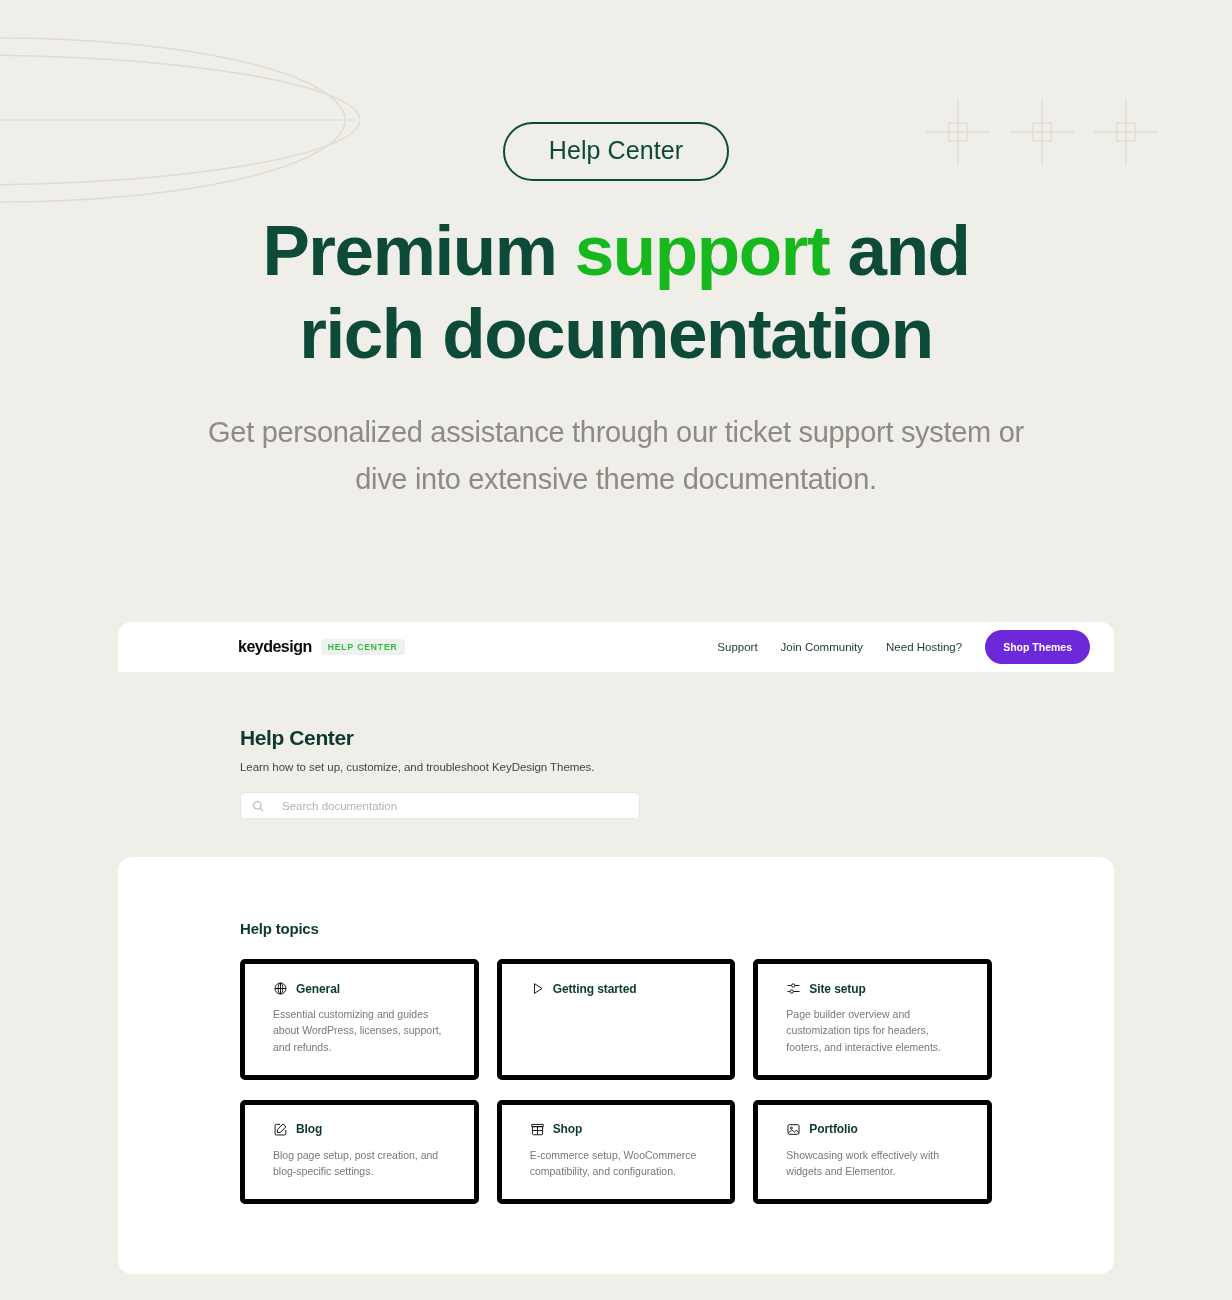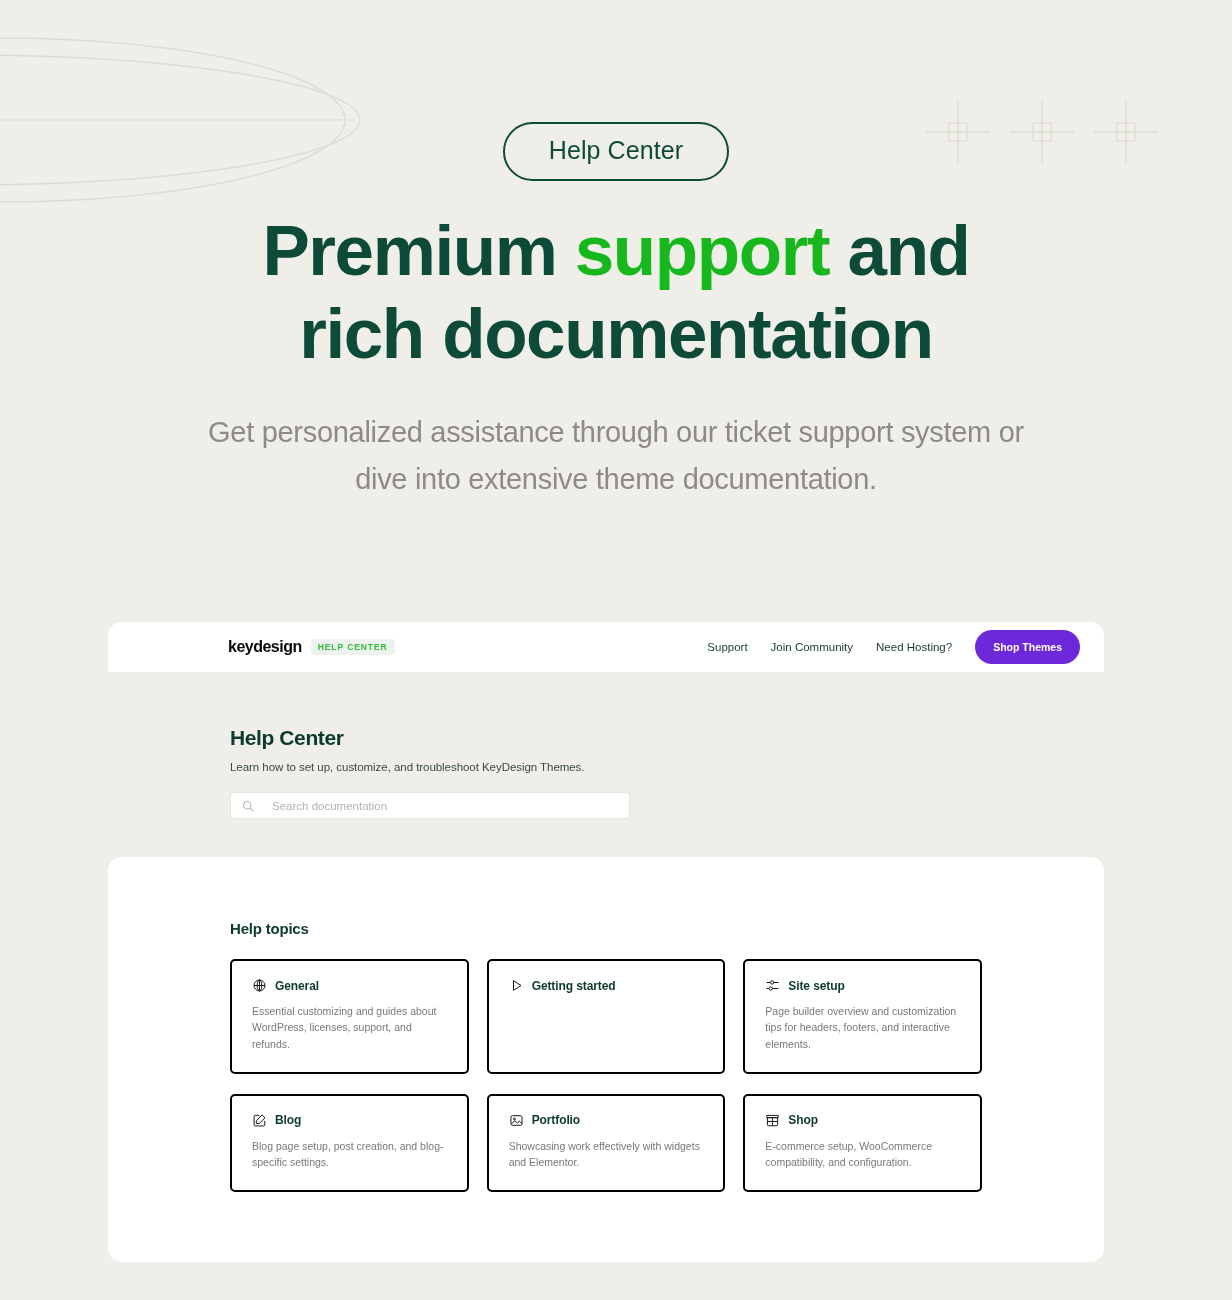--- a/index.html
+++ b/index.html
@@ -42,21 +42,21 @@
   .hero-sub {
     margin: 34px auto 0;
     width: 840px;
     font-size: 29px;
     line-height: 1.62;
     color: #8d8b84;
     letter-spacing: -0.3px;
   }
 
   
-  .mock { position: absolute; left: 108px; top: 622px; width: 996px; }
+  .mock { position: absolute; left: 118px; top: 622px; width: 996px; }
 
   .navbar {
     background: #ffffff;
     border-radius: 14px 14px 0 0;
     height: 50px;
     display: flex;
     align-items: center;
     padding: 0 24px 0 120px;
   }
   .brand { display: flex; align-items: center; gap: 9px; }
@@ -139,23 +139,23 @@
     color: #0d3a30;
     letter-spacing: -0.2px;
   }
   .grid {
     margin-top: 22px;
     display: grid;
     grid-template-columns: repeat(3, 1fr);
     gap: 20px 18px;
   }
   .card {
-    border: 2px solid #000000;
+    border: 5px solid #000000;
     border-radius: 5px;
-    padding: 17px 20px 20px;
+    padding: 17px 28px 20px;
     min-height: 96px;
   }
   .card-head { display: flex; align-items: center; gap: 8px; }
   .card-title {
     font-size: 12px;
     font-weight: 700;
     color: #0d3a30;
     letter-spacing: -0.1px;
   }
   .card-desc {
@@ -287,42 +287,42 @@
               </svg>
               <span class="card-title">Blog</span>
             </div>
             <div class="card-desc">Blog page setup, post creation, and blog-specific settings.</div>
           </div>
 
           <div class="card">
             <div class="card-head">
               <svg class="ico" width="15" height="15" viewBox="0 0 20 20">
                 <g fill="none" stroke="#111" stroke-width="1.3" stroke-linejoin="round">
-                  <rect x="2.6" y="3.6" width="14.8" height="12.8" rx="2.2"></rect>
-                  <circle cx="7.2" cy="8" r="1.3"></circle>
-                  <path d="M3.4 14.4 7.8 10.4 11.2 13.4 13.8 11 17 13.8"></path>
-                </g>
-              </svg>
-              <span class="card-title">Portfolio</span>
-            </div>
-            <div class="card-desc">Showcasing work effectively with widgets and Elementor.</div>
-          </div>
-
-          <div class="card">
-            <div class="card-head">
-              <svg class="ico" width="15" height="15" viewBox="0 0 20 20">
-                <g fill="none" stroke="#111" stroke-width="1.3" stroke-linejoin="round">
                   <path d="M3.2 6.2h13.6v9.4a1.4 1.4 0 0 1-1.4 1.4H4.6a1.4 1.4 0 0 1-1.4-1.4Z"></path>
                   <path d="M2.4 3.2h15.2v3H2.4Z"></path>
                   <line x1="10" y1="6.6" x2="10" y2="16.6"></line>
                   <line x1="3.4" y1="11.3" x2="16.6" y2="11.3"></line>
                 </g>
               </svg>
               <span class="card-title">Shop</span>
             </div>
             <div class="card-desc">E-commerce setup, WooCommerce compatibility, and configuration.</div>
+          </div>
+
+          <div class="card">
+            <div class="card-head">
+              <svg class="ico" width="15" height="15" viewBox="0 0 20 20">
+                <g fill="none" stroke="#111" stroke-width="1.3" stroke-linejoin="round">
+                  <rect x="2.6" y="3.6" width="14.8" height="12.8" rx="2.2"></rect>
+                  <circle cx="7.2" cy="8" r="1.3"></circle>
+                  <path d="M3.4 14.4 7.8 10.4 11.2 13.4 13.8 11 17 13.8"></path>
+                </g>
+              </svg>
+              <span class="card-title">Portfolio</span>
+            </div>
+            <div class="card-desc">Showcasing work effectively with widgets and Elementor.</div>
           </div>
 
         </div>
       </div>
     </div>
   </div>
 </div>
 
 </body></html>

